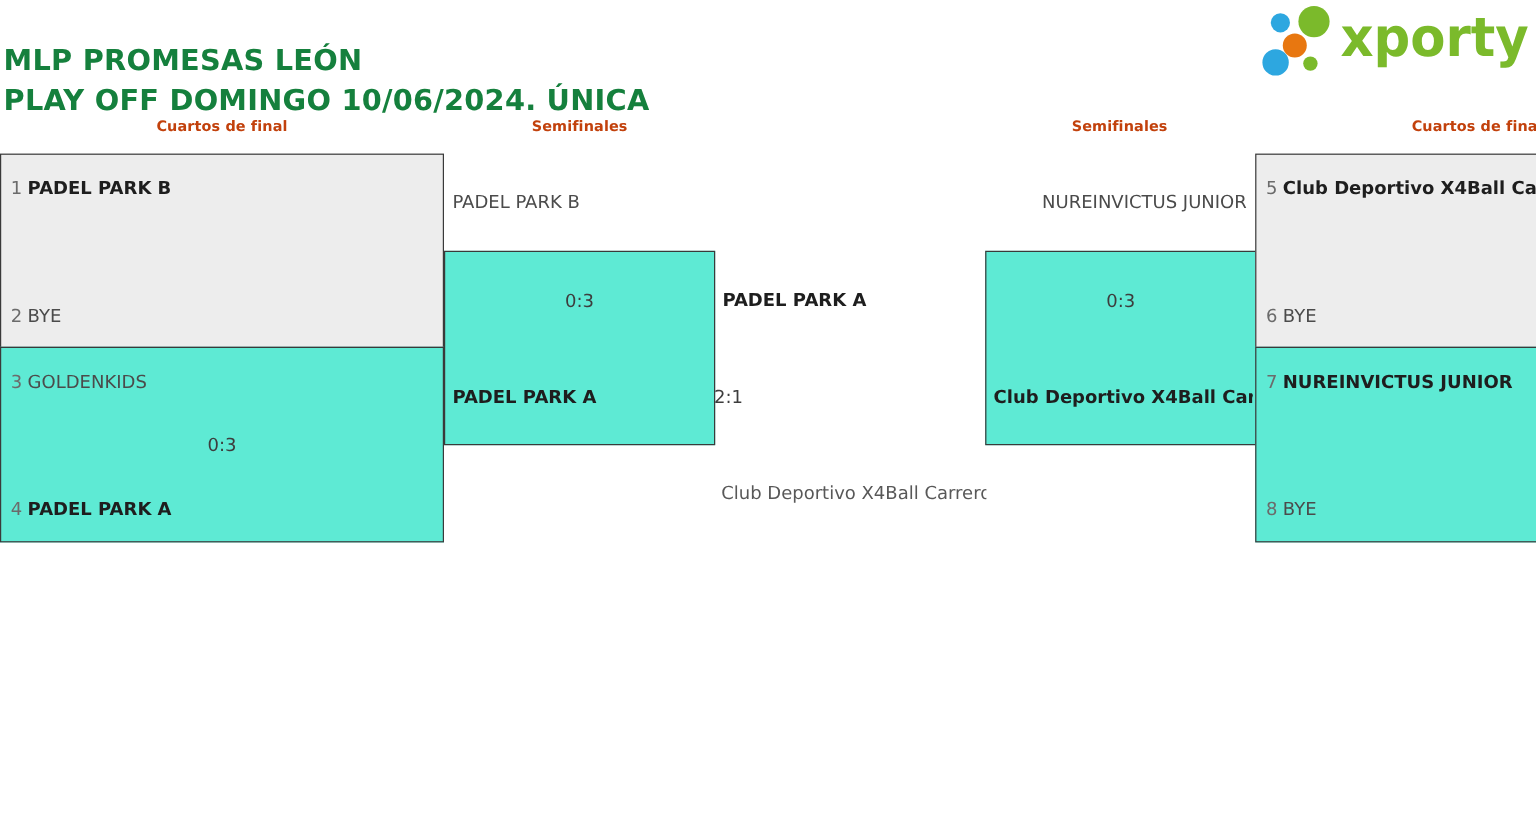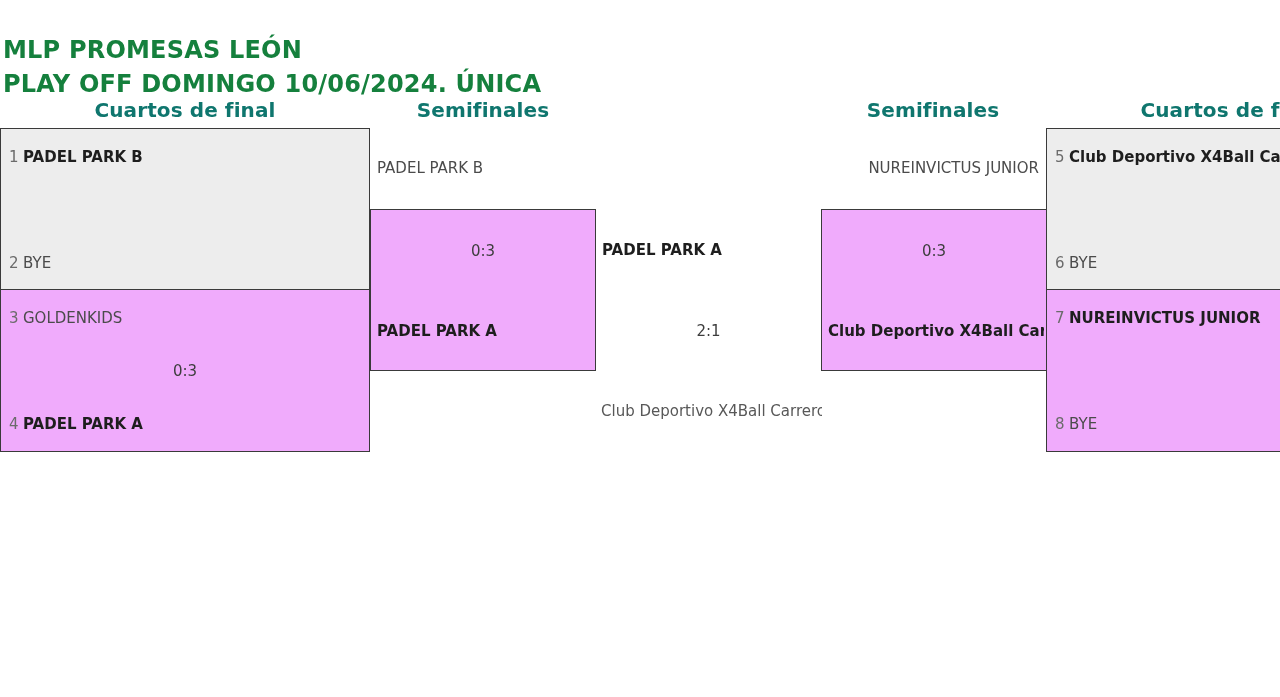--- a/index.html
+++ b/index.html
@@ -16,31 +16,31 @@
     font-size:24px; font-weight:700; line-height:34px;
     color:#15803d; letter-spacing:0.2px; white-space:nowrap;margin-top:32px;
   }
   .logo {
     position:absolute; left:1048px; top:2px; width:230px; height:68px;
     cursor:pointer;
   }
   
   .round-header {
     position:absolute; top:98px; width:300px;
-    text-align:center; font-size:20px; font-weight:700;
-    color:#0f766e; letter-spacing:0.1px; white-space:nowrap;
+    text-align:center; font-size:12px; font-weight:700;
+    color:#c2410c; letter-spacing:0.1px; white-space:nowrap;
   }
   #rh1 { left:35px; }
   #rh2 { left:333px; }
   #rh3 { left:558px; }
   #rh4 { left:783px; }
   #rh5 { left:1081px; }
   
   .box {
-    position:absolute; border:1px solid #3a3a3a; background:#f0abfc;
+    position:absolute; border:1px solid #3a3a3a; background:#5eead4;
   }
   .box.shaded { background:#ededed; }
   #qf-l1 { left:0px;    top:128px; width:370px; height:162px; }
   #qf-l2 { left:0px;    top:289px; width:370px; height:163px; }
   #sf-l  { left:370px;  top:209px; width:226px; height:162px; }
   #sf-r  { left:821px;  top:209px; width:226px; height:162px; }
   #qf-r1 { left:1046px; top:128px; width:370px; height:162px; }
   #qf-r2 { left:1046px; top:289px; width:370px; height:163px; }
   
   .team {
@@ -72,37 +72,47 @@
   }
   #sf-l-label { left:377px; top:159px; }
   #sf-r-label { left:822px; top:159px; width:217px; text-align:right; overflow:hidden; }
   
   #final-winner {
     position:absolute; left:602px; top:241px;
     font-size:15px; font-weight:700; color:#1e1e1e; white-space:nowrap;
   }
   #final-score {
     position:absolute; left:595px; top:322px; width:227px;
-    text-align:center; font-size:15px; color:#3d3d3d;
+    text-align:left; font-size:15px; color:#3d3d3d;
   }
   #final-runnerup {
     position:absolute; left:601px; top:402px; width:221px;
     font-size:15px; color:#585858; white-space:nowrap; overflow:hidden;
   }
 </style>
 </head>
 <body>
 
 <div class="stage">
 
   <div class="title-block">
     <div>MLP PROMESAS LEÓN</div>
     <div>PLAY OFF DOMINGO 10/06/2024. ÚNICA</div>
   </div>
 
+  <div class="logo">
+    <svg width="230" height="68" viewBox="0 0 230 68">
+      <circle cx="19" cy="17" r="8" fill="#2da7e0"></circle>
+      <circle cx="47" cy="16" r="13" fill="#7bba2b"></circle>
+      <circle cx="31" cy="36" r="10" fill="#e87710"></circle>
+      <circle cx="15" cy="50" r="11" fill="#2da7e0"></circle>
+      <circle cx="44" cy="51" r="6" fill="#7bba2b"></circle>
+      <text x="69" y="45" font-family="DejaVu Sans, sans-serif" font-weight="bold" font-size="45" fill="#7bba2b" textLength="157" lengthAdjust="spacingAndGlyphs">xporty</text>
+    </svg>
+  </div>
 
   <div class="round-header" id="rh1">Cuartos de final</div>
   <div class="round-header" id="rh2">Semifinales</div>
   <div class="round-header" id="rh4">Semifinales</div>
   <div class="round-header" id="rh5">Cuartos de final</div>
 
   <div class="box shaded" id="qf-l1">
     <div class="team t1">
       <span class="seed">1</span>
       <span class="tname winner">PADEL PARK B</span>

